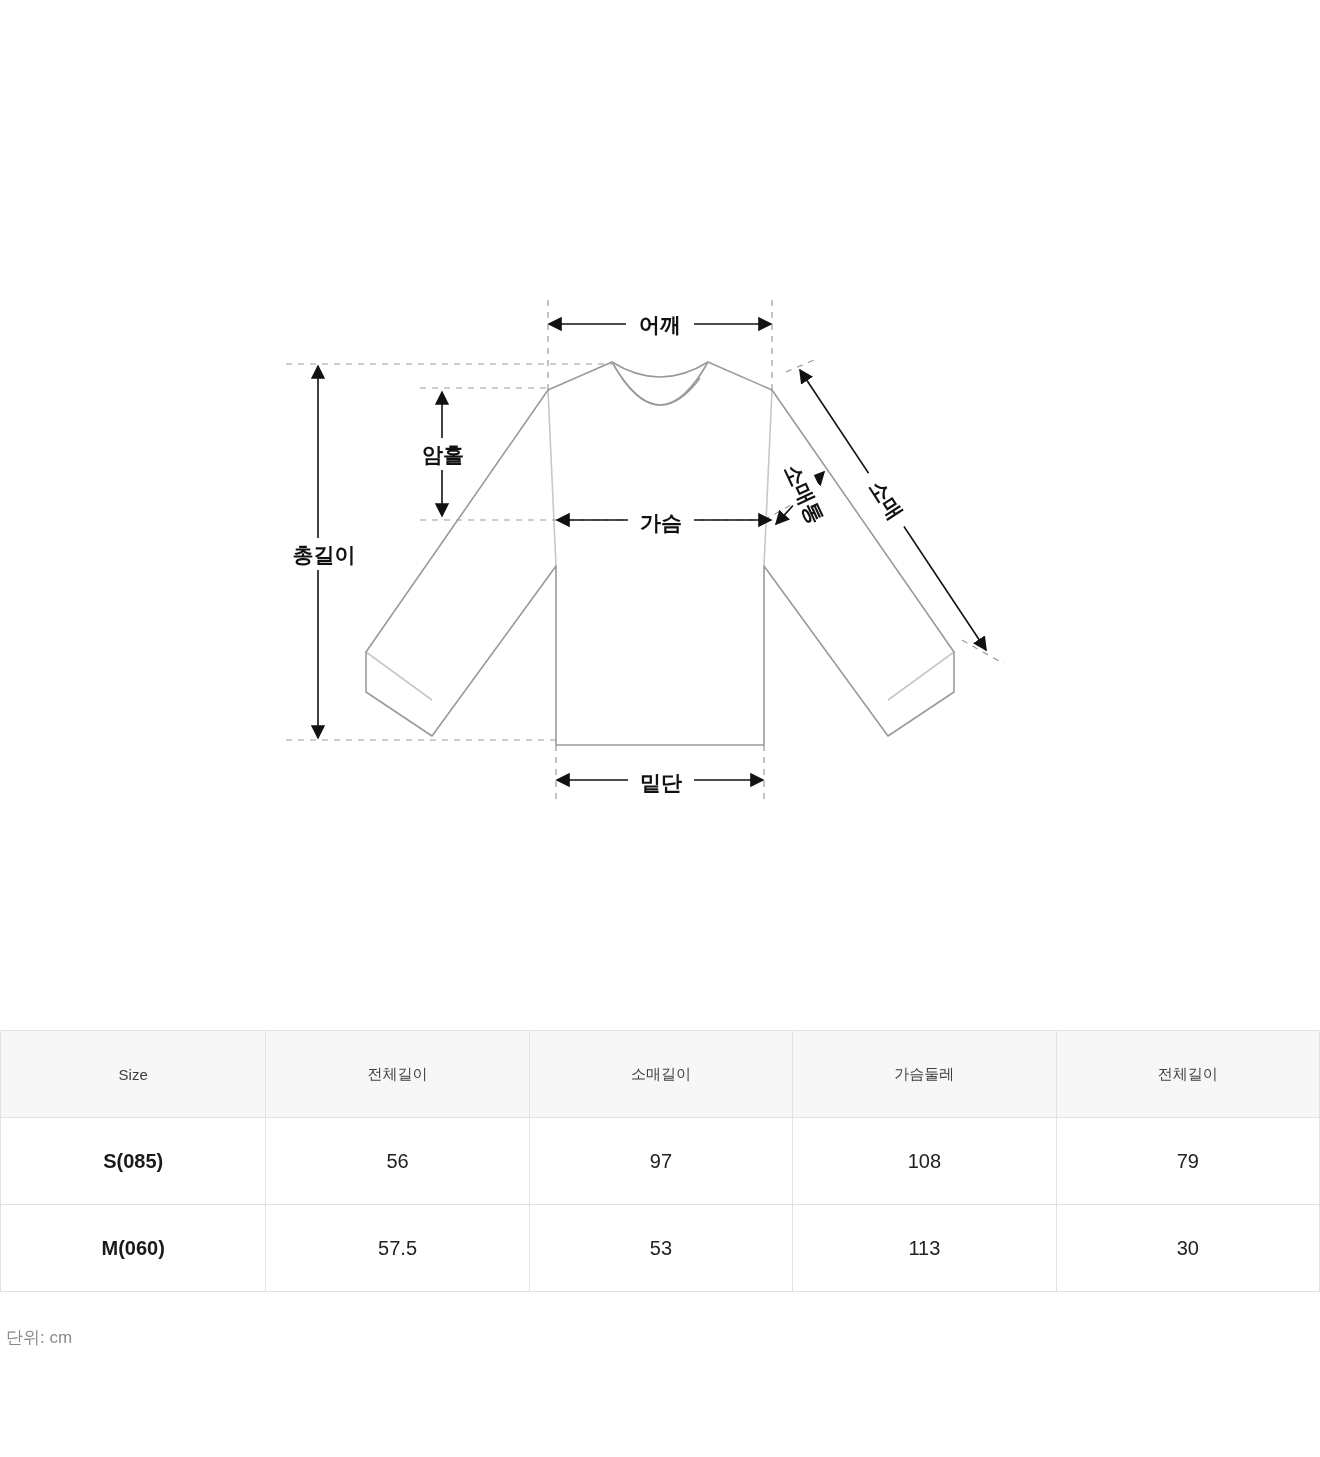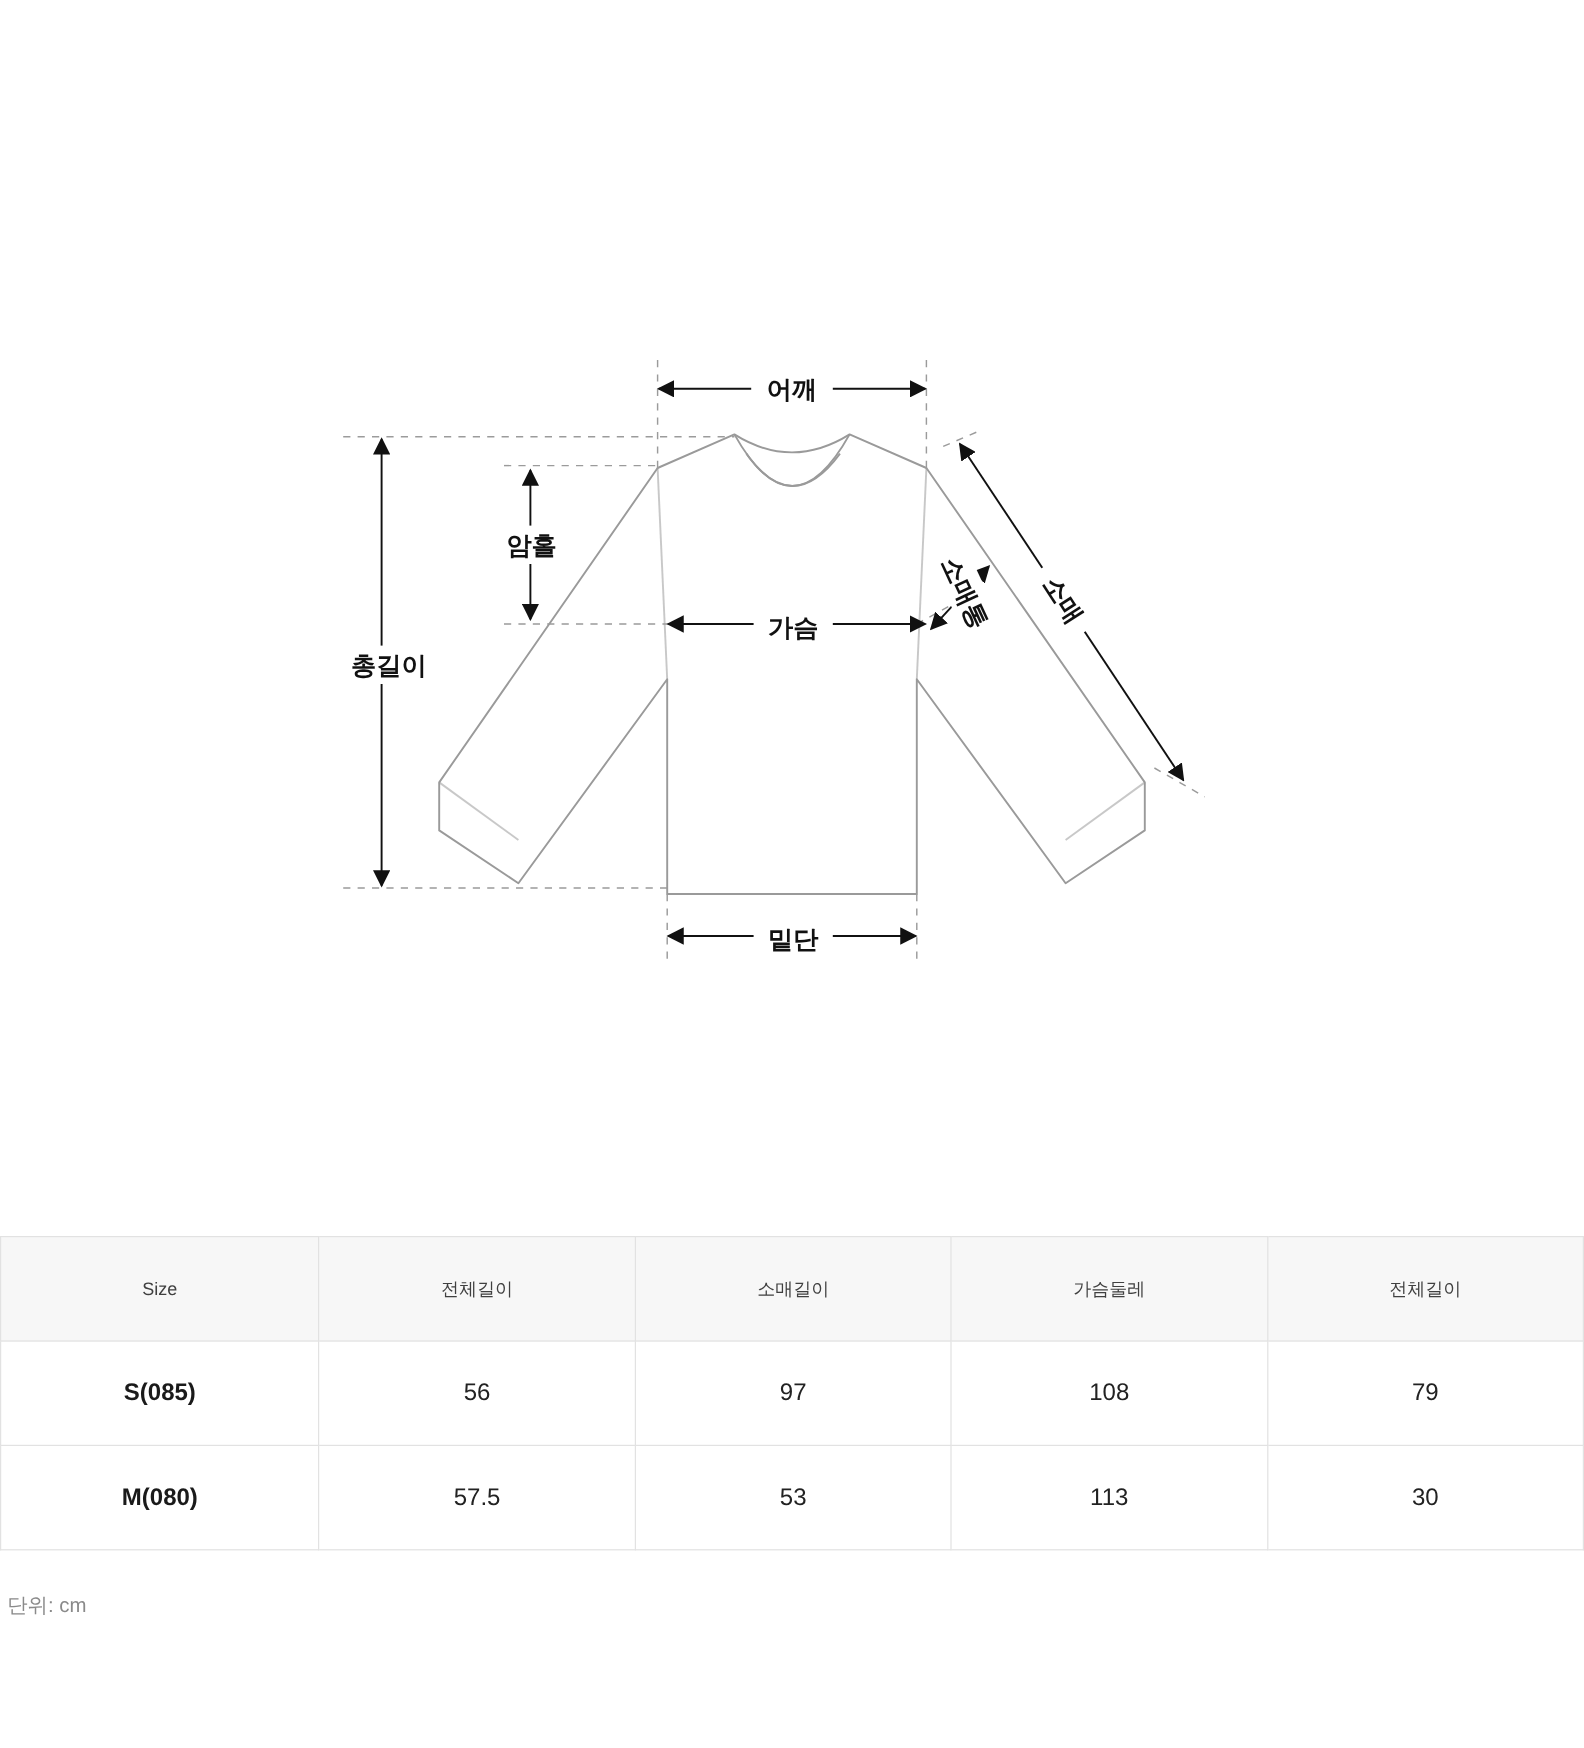--- a/index.html
+++ b/index.html
@@ -195,21 +195,21 @@
   </thead>
   <tbody>
     <tr>
       <td>S(085)</td>
       <td>56</td>
       <td>97</td>
       <td>108</td>
       <td>79</td>
     </tr>
     <tr>
-      <td>M(080)</td>
+      <td>M(060)</td>
       <td>57.5</td>
       <td>53</td>
       <td>113</td>
       <td>30</td>
     </tr>
   </tbody>
 </table>
 
 <div class="unit-note">단위: cm</div>
 

